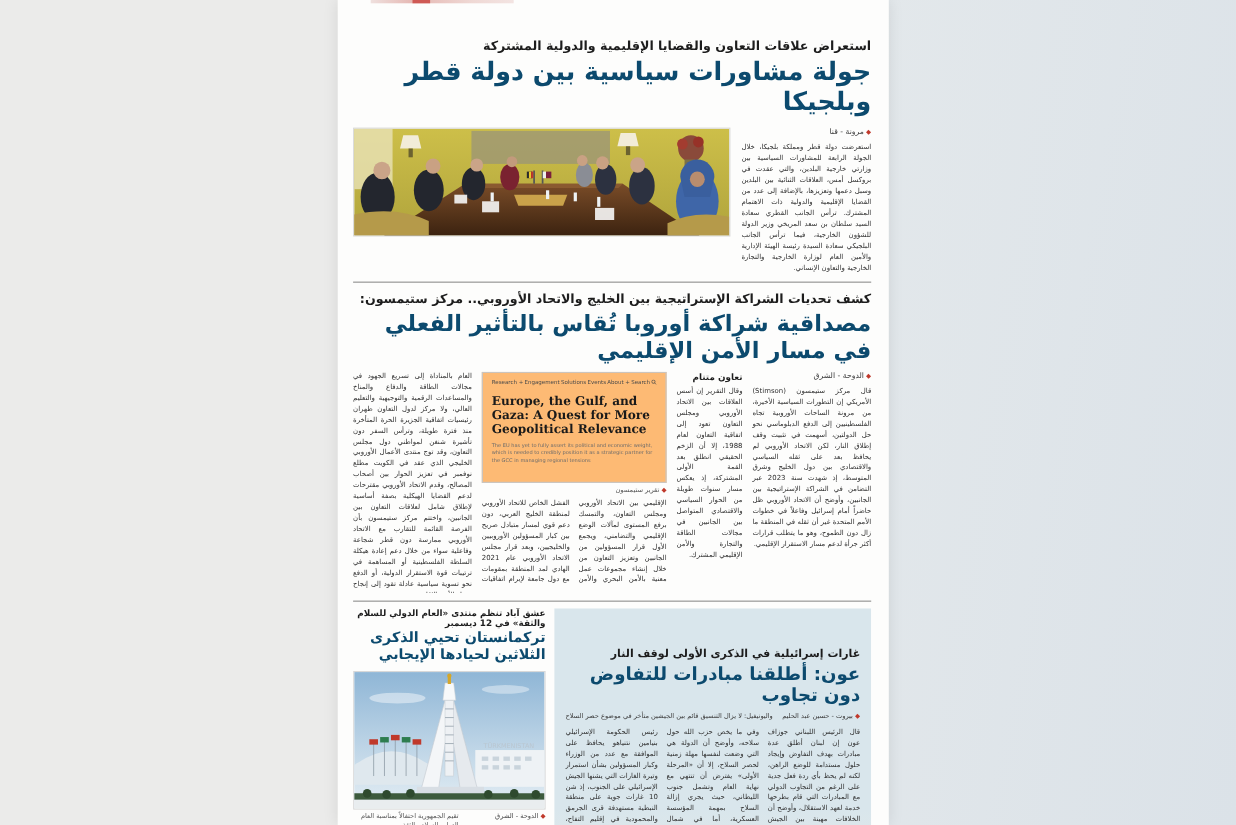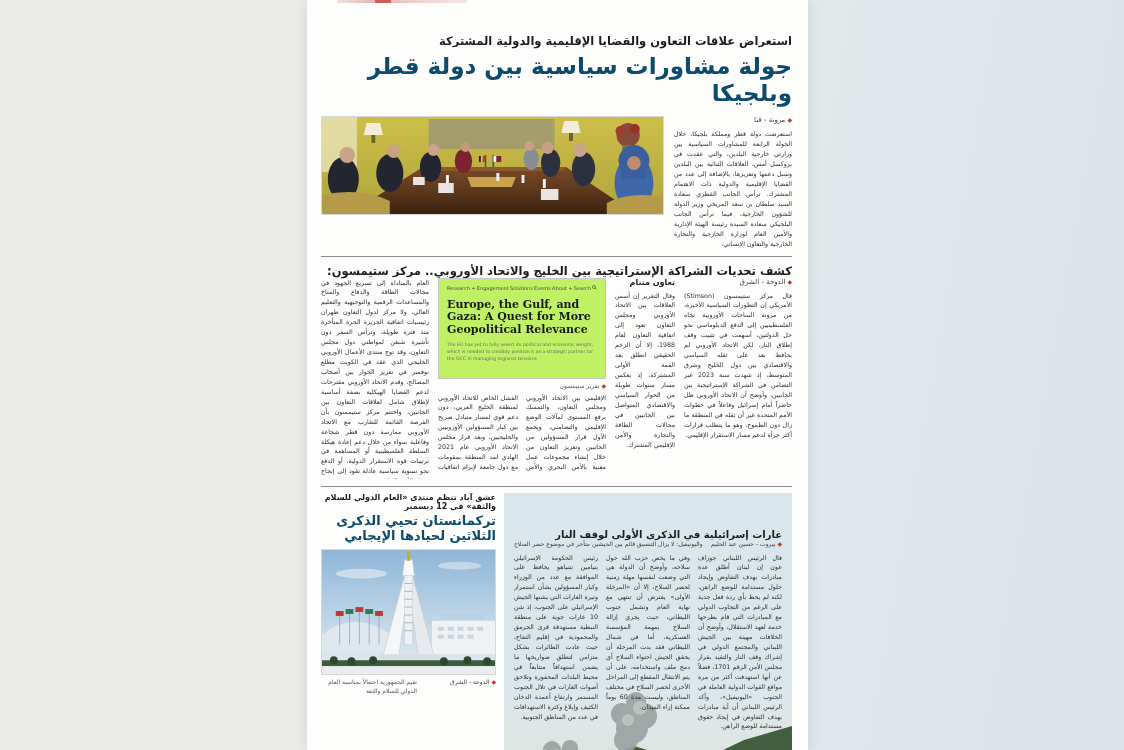--- a/index.html
+++ b/index.html
@@ -32,21 +32,21 @@
   
   .a2{padding-top:7px;}
   .a2 .kicker{font-size:11.5px;}
   .a2 .hl{font-size:20.5px;margin:4px 0 8px;}
   .a2-row{display:flex;gap:9px;height:201px;overflow:hidden;}
   .a2-colA{flex:0 0 108px;}
   .a2-colB{flex:0 0 60px;}
   .a2-colC{flex:0 0 168px;}
   .a2-colD{flex:1;}
   .subhead{font-size:8px;font-weight:bold;color:#1d1d1d;margin-bottom:4px;}
-  .shot{direction:ltr;background:#bef264;border:1px solid #c6c6c6;height:101px;box-sizing:border-box;padding:6px 8px;}
+  .shot{direction:ltr;background:#fdba74;border:1px solid #c6c6c6;height:101px;box-sizing:border-box;padding:6px 8px;}
   .shot-nav{display:flex;justify-content:space-between;align-items:center;font-size:5px;color:#4a4a4a;}
   .shot-title{font-family:"DejaVu Serif",serif;font-size:11px;font-weight:bold;color:#1a1a1a;line-height:1.18;margin-top:8px;text-align:left;}
   .shot-sub{font-size:4.6px;color:#6a6a6a;line-height:1.5;margin-top:5px;text-align:left;}
   .shot-cap{font-size:6px;color:#555;margin:3px 0 4px;}
   .a2-under{display:flex;gap:8px;height:80px;overflow:hidden;}
   .a2-under > div{flex:1;}
   
   .bottom{display:flex;gap:8px;margin-top:6px;height:321px;overflow:hidden;}
   
   .aoun{flex:0 0 288px;background:#d9e6ec;position:relative;overflow:hidden;box-sizing:border-box;padding:8px 10px 0;}
@@ -149,20 +149,21 @@
         <path d="M0 78 q40 -8 70 6 l0 13 l-70 0 z" fill="#b59a4a"></path>
         <path d="M352 80 q-34 -6 -58 6 l0 11 l58 0 z" fill="#b59a4a"></path>
       </svg>
     </div>
   </section>
 
   <hr class="rule">
 
   <section class="a2">
     <div class="kicker">كشف تحديات الشراكة الإستراتيجية بين الخليج والاتحاد الأوروبي.. مركز ستيمسون:</div>
+    <h2 class="hl">مصداقية شراكة أوروبا تُقاس بالتأثير الفعلي في مسار الأمن الإقليمي</h2>
     <div class="a2-row">
       <div class="a2-colA">
         <div class="byline"><span class="dm">◆</span><span>الدوحة - الشرق</span></div>
         <p class="body-txt" style="margin:5px 0 0">قال مركز ستيمسون (Stimson) الأمريكي إن التطورات السياسية الأخيرة، من مرونة الساحات الأوروبية تجاه الفلسطينيين إلى الدفع الدبلوماسي نحو حل الدولتين، أسهمت في تثبيت وقف إطلاق النار، لكن الاتحاد الأوروبي لم يحافظ بعد على ثقله السياسي والاقتصادي بين دول الخليج وشرق المتوسط، إذ شهدت سنة 2023 عبر التضامن في الشراكة الإستراتيجية بين الجانبين، وأوضح أن الاتحاد الأوروبي ظل حاضراً أمام إسرائيل وفاعلاً في خطوات الأمم المتحدة غير أن ثقله في المنطقة ما زال دون الطموح، وهو ما يتطلب قرارات أكثر جرأة لدعم مسار الاستقرار الإقليمي.</p>
       </div>
       <div class="a2-colB">
         <div class="subhead">تعاون متنام</div>
         <p class="body-txt" style="margin:0">وقال التقرير إن أسس العلاقات بين الاتحاد الأوروبي ومجلس التعاون تعود إلى اتفاقية التعاون لعام 1988، إلا أن الزخم الحقيقي انطلق بعد القمة الأولى المشتركة، إذ يعكس مسار سنوات طويلة من الحوار السياسي والاقتصادي المتواصل بين الجانبين في مجالات الطاقة والتجارة والأمن الإقليمي المشترك.</p>
       </div>
       <div class="a2-colC">
@@ -195,20 +196,21 @@
       </div>
     </div>
   </section>
 
   <hr class="rule">
 
   <div class="bottom">
 
     <section class="aoun">
       <div class="kicker">غارات إسرائيلية في الذكرى الأولى لوقف النار</div>
+      <h3 class="hl">عون: أطلقنا مبادرات للتفاوض دون تجاوب</h3>
       <div class="aoun-bl">
         <span><span class="dm">◆</span><span>بيروت - حسين عبد الحليم</span></span>
         <span>واليونيفيل: لا يزال التنسيق قائم بين الجيشين  متأخر في موضوع حصر السلاح</span>
       </div>
       <div class="aoun-cols">
         <div class="body-txt">قال الرئيس اللبناني جوزاف عون إن لبنان أطلق عدة مبادرات بهدف التفاوض وإيجاد حلول مستدامة للوضع الراهن، لكنه لم يحظ بأي ردة فعل جدية على الرغم من التجاوب الدولي مع المبادرات التي قام بطرحها خدمة لعهد الاستقلال، وأوضح أن الخلافات مهينة بين الجيش اللبناني والمجتمع الدولي في إشراك وقف النار والتقيد بقرار مجلس الأمن الرقم 1701، فضلاً عن أنها استهدفت أكثر من مرة مواقع القوات الدولية العاملة في الجنوب «اليونيفيل»، وأكد الرئيس اللبناني أن أية مبادرات بهدف التفاوض في إيجاد حقوق مستدامة للوضع الراهن.</div>
         <div class="body-txt">وفي ما يخص حزب الله حول سلاحه، وأوضح أن الدولة هي التي وضعت لنفسها مهلة زمنية لحصر السلاح، إلا أن «المرحلة الأولى» يفترض أن تنتهي مع نهاية العام وتشمل جنوب الليطاني، حيث يجري إزالة السلاح بمهمة المؤسسة العسكرية، أما في شمال الليطاني فقد بدت المرحلة أن يحقق الجيش احتواء السلاح أي دمج ملف واستخدامه، على أن يتم الانتقال المقطع إلى المراحل الأخرى لحصر السلاح في مختلف المناطق، وليست مدة 60 يوماً ممكنة إزاء الميدان.</div>
         <div class="body-txt">رئيس الحكومة الإسرائيلي بنيامين نتنياهو يحافظ على الموافقة مع عدد من الوزراء وكبار المسؤولين بشأن استمرار وتيرة الغارات التي يشنها الجيش الإسرائيلي على الجنوب، إذ شن 10 غارات جوية على منطقة النبطية مستهدفة قرى الجرمق والمحمودية في إقليم التفاح، حيث عادت الطائرات بشكل متزامن لتطلق صواريخها ما يضمن استهدافاً متتابعاً في محيط البلدات المحفورة وتلاحق أصوات الغارات في تلال الجنوب المستمر وارتفاع أعمدة الدخان الكثيف وإبلاغ وكثرة الاستهدافات في عدد من المناطق الجنوبية.</div>
       </div>
 

